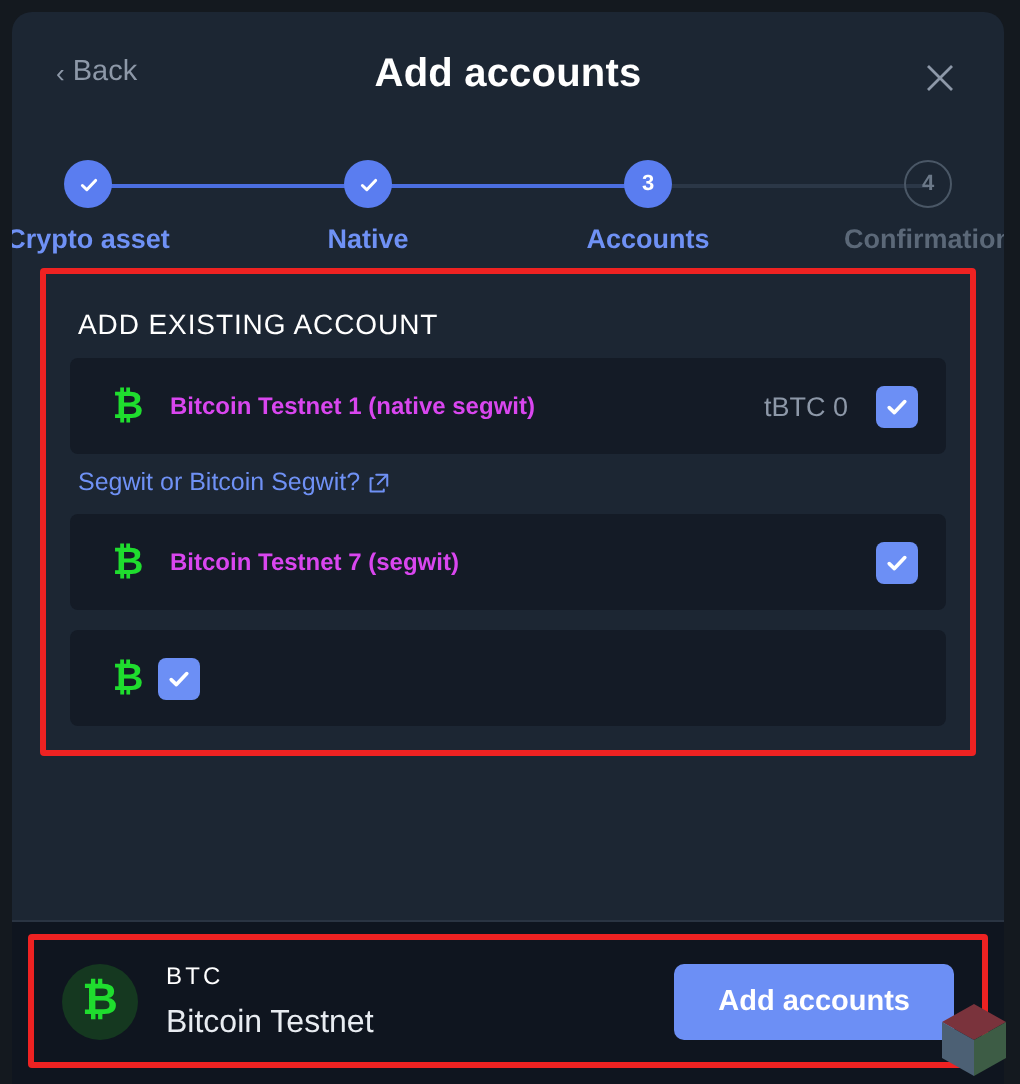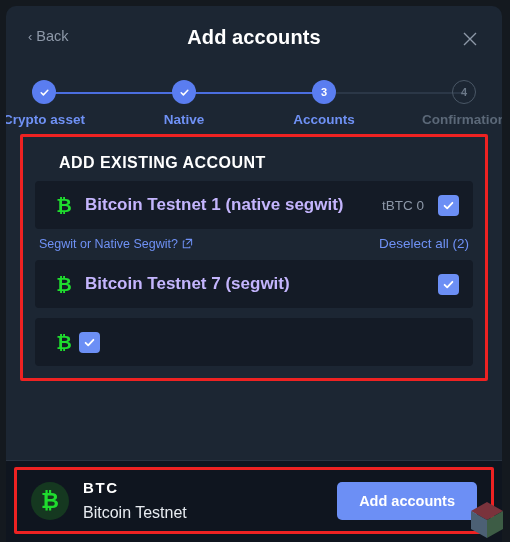--- a/index.html
+++ b/index.html
@@ -123,25 +123,24 @@
     background: transparent;
   }
   .section-hdr {
     display: flex;
     align-items: center;
     gap: 10px;
     padding: 7px 4px 9px 4px;
   }
   .hdr-caps {
     color: #ffffff;
-    font-size: 16px;
-    font-weight: bold;
+    font-size: 14px;
+    font-weight: normal;
     letter-spacing: .45px;
     white-space: nowrap;
-    margin-left: 20px;
   }
   .hdr-link {
     color: #6f91f5;
     font-size: 12.5px;
     display: flex;
     align-items: center;
     gap: 4px;
     cursor: pointer;
     white-space: nowrap;
   }
@@ -167,22 +166,22 @@
     flex: 0 0 30px;
     color: #1fdd2e;
     font-size: 19px;
     font-weight: bold;
     line-height: 1;
     text-align: center;
     font-family: "DejaVu Sans", sans-serif;
   }
   .acct-name {
     flex: 1 1 auto;
-    color: #c4b5fd;
-    font-size: 17px;
+    color: #d946ef;
+    font-size: 12px;
     font-weight: bold;
     padding-left: 6px;
   }
   .acct-balance {
     color: #8d98a8;
     font-size: 13.5px;
     margin-right: 14px;
     white-space: nowrap;
   }
   .checkbox {
@@ -231,22 +230,22 @@
     line-height: 1;
   }
   .coin-text {
     margin-left: 14px;
     display: flex;
     flex-direction: column;
     justify-content: center;
   }
   .coin-ticker {
     color: #ffffff;
-    font-size: 15px;
-    font-weight: bold;
+    font-size: 12px;
+    font-weight: normal;
     letter-spacing: 1.6px;
   }
   .coin-name {
     color: #e8ecf1;
     font-size: 16px;
     margin-top: 8px;
   }
   .footer-spacer { flex: 1 1 auto; }
   .primary-btn {
     background: #6c8ff5;
@@ -334,29 +333,28 @@
             <span class="checkbox">
               <svg width="13" height="13" viewBox="0 0 13 13">
                 <path d="M2.6 6.8 L5.2 9.3 L10.4 3.8" stroke="#ffffff" stroke-width="1.8" fill="none" stroke-linecap="round" stroke-linejoin="round"></path>
               </svg>
             </span>
           </div>
         </div>
 
         <div class="section-hdr">
           <span class="hdr-link">
-            <span>Segwit or Native Segwit?</span>
+            <span>Segwit or Bitcoin Segwit?</span>
             <svg width="11" height="11" viewBox="0 0 12 12">
               <path d="M4.5 1.5 H10.5 V7.5" stroke="#6f91f5" stroke-width="1.1" fill="none" stroke-linecap="round" stroke-linejoin="round"></path>
               <path d="M10.2 1.8 L5.4 6.6" stroke="#6f91f5" stroke-width="1.1" fill="none" stroke-linecap="round"></path>
               <path d="M8.6 9.6 V10.6 H1.4 V3.4 H2.6" stroke="#6f91f5" stroke-width="1.1" fill="none" stroke-linecap="round" stroke-linejoin="round"></path>
             </svg>
           </span>
           <span class="hdr-spacer"></span>
-          <span class="deselect">Deselect all (2)</span>
         </div>
 
         <div>
           <div class="acct-row">
             <span class="btc-glyph">₿</span>
             <span class="acct-name">Bitcoin Testnet 7 (segwit)</span>
             <span class="checkbox">
               <svg width="13" height="13" viewBox="0 0 13 13">
                 <path d="M2.6 6.8 L5.2 9.3 L10.4 3.8" stroke="#ffffff" stroke-width="1.8" fill="none" stroke-linecap="round" stroke-linejoin="round"></path>
               </svg>

